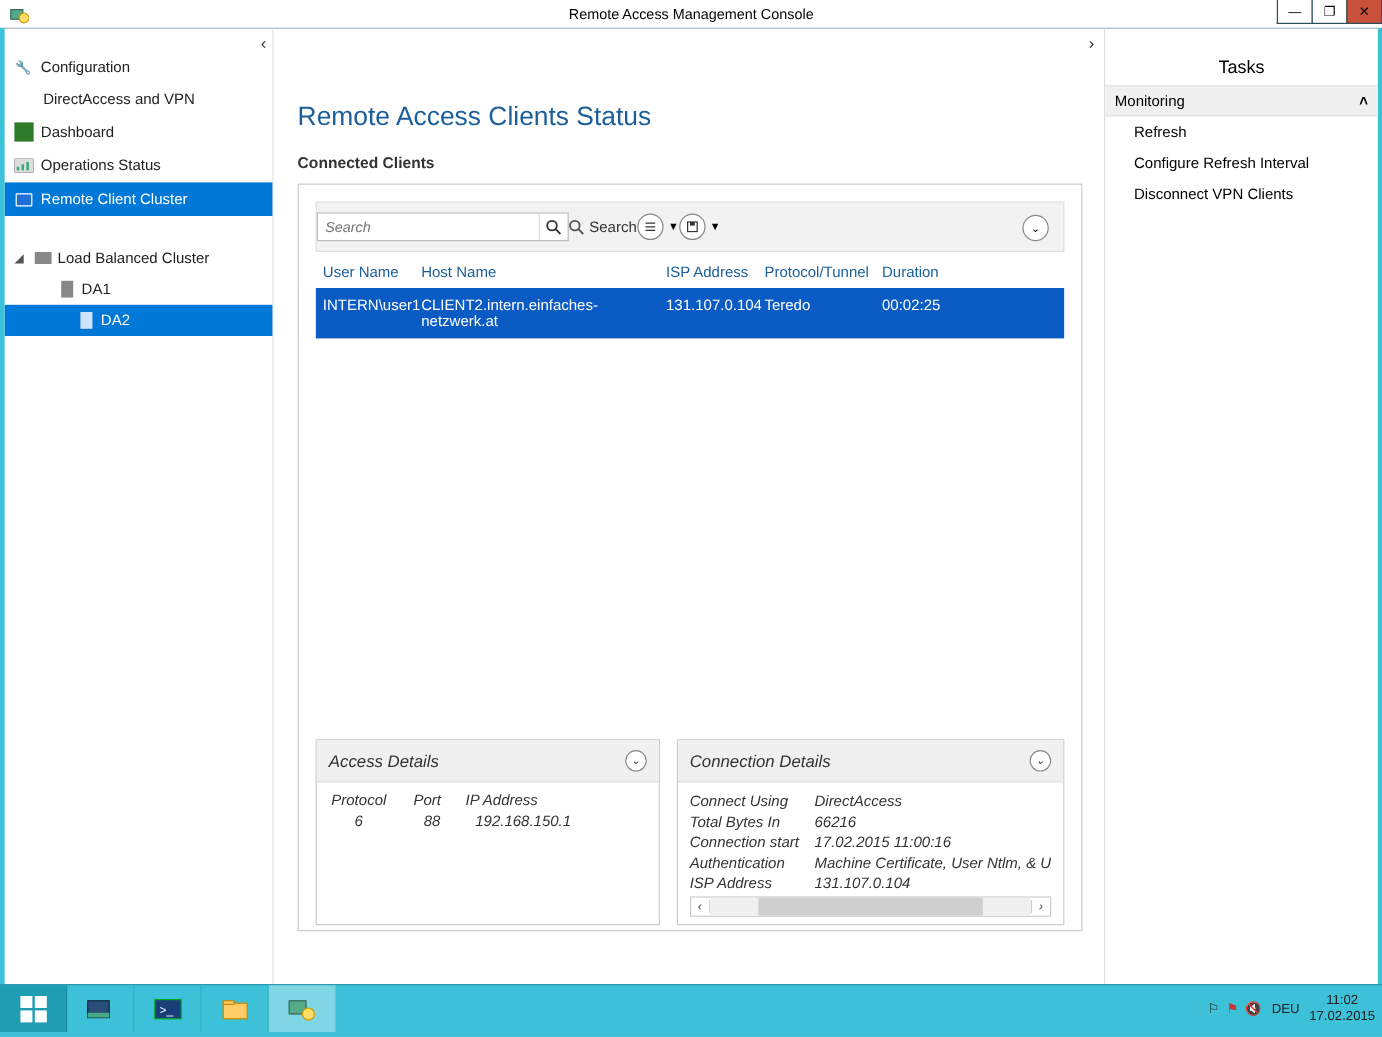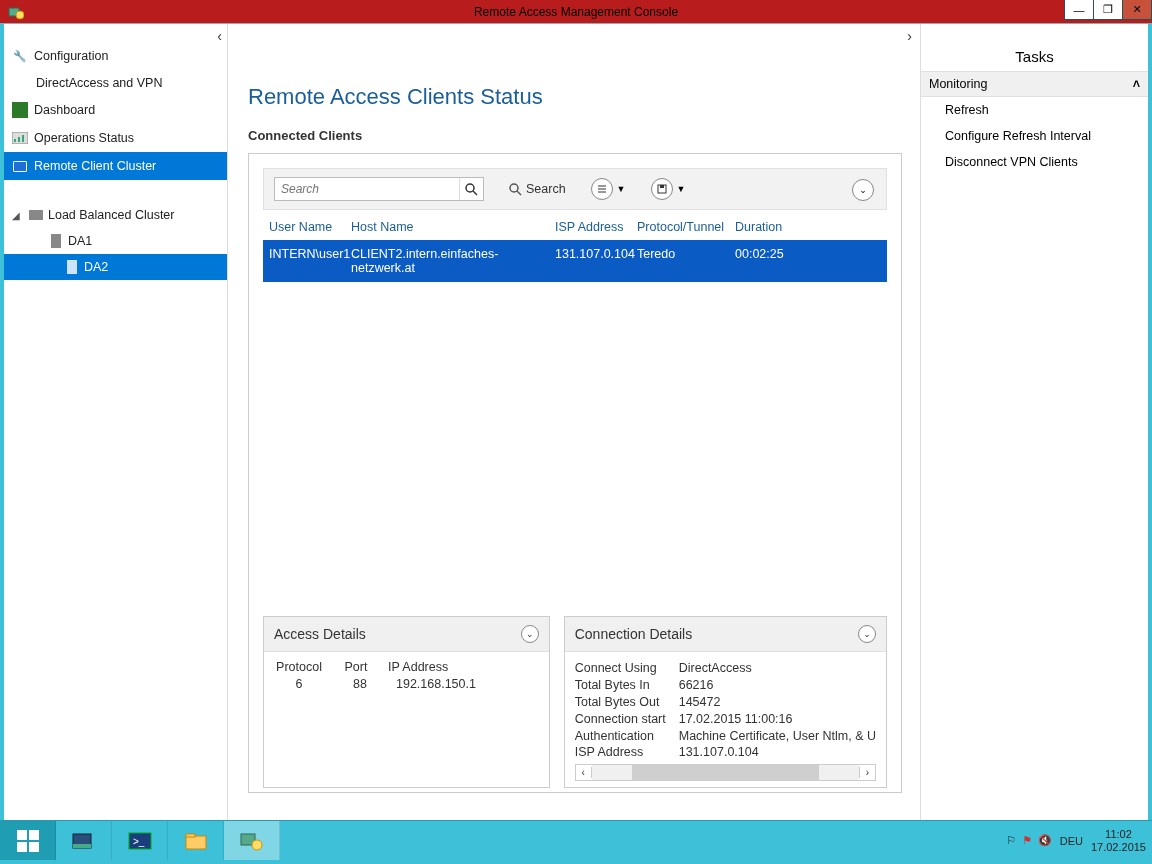--- a/index.html
+++ b/index.html
@@ -1,19 +1,19 @@
 <!DOCTYPE html>
 <html><head>
 <meta charset="utf-8">
 <style>
 * { box-sizing: border-box; margin: 0; padding: 0; font-family: "Segoe UI", Tahoma, sans-serif; }
 html, body { width: 1152px; height: 864px; overflow: hidden; background: #3dc1d8; }
 
 
-.titlebar { height: 23px; background: #b91c1c; display: flex; align-items: center; position: relative; text-decoration: underline; }
+.titlebar { height: 23px; background: #ffffff; display: flex; align-items: center; position: relative; text-decoration: underline; }
 .titlebar .app-icon { width: 20px; height: 20px; margin-left: 6px; display:flex; align-items:center; justify-content:center; }
 .titlebar .title { position: absolute; left: 50%; transform: translateX(-50%); font-size: 12px; color: #000; }
 .titlebar .win-controls { position: absolute; right: 0; top: 0; display: flex; height: 20px; }
 .titlebar .win-btn { width: 30px; height: 20px; display: flex; align-items: center; justify-content: center; border: 1px solid #2a4f5a; border-top:none; background: #fff; font-size: 11px; margin-left:-1px;}
 .titlebar .win-btn.close { background: #c7513b; color: #000; }
 
 
 .app-body { display: flex; height: 797px; background: #fff; border-top: 1px solid #9aa; border-left: 4px solid #3dc1d8; border-right: 4px solid #3dc1d8;}
 
 
@@ -36,36 +36,36 @@
 .ico-server{width:10px;height:14px;background:#888;}
 .tree-item.selected .ico-server{background:#cfe3fb;}
 
 
 .content { flex:1; padding: 18px 18px 4px 20px; position:relative; background:#fff;}
 .content .collapse-handle { position:absolute; right:8px; top:4px; font-size:14px; color:#333; cursor:pointer;}
 .h1 { font-size: 22px; font-weight:400; color:#1a5e9a; margin-top: 42px;}
 .h2 { font-size: 13px; font-weight:600; color:#333; margin-top: 18px; margin-bottom:10px;}
 .panel { border:1px solid #ccc; padding: 14px 14px 4px 14px; background:#fff; }
 
-.toolbar { background:#f2f2f2; border:1px solid #e0e0e0; padding:8px 10px; display:flex; gap:25px; position:relative;}
+.toolbar { background:#f2f2f2; border:1px solid #e0e0e0; padding:8px 0; display:flex; gap:0; position:relative;}
 .searchbox { display:flex; align-items:center; border:1px solid #bbb; background:#fff; height:24px; width:210px;}
 .searchbox input { border:none; outline:none; flex:1; padding:0 6px; font-size:12px; font-style:italic; color:#666;}
 .searchbox .search-btn { width:24px; height:22px; display:flex; align-items:center; justify-content:center; border-left:1px solid #ddd; cursor:pointer;}
 .tb-btn { display:flex; align-items:center; gap:4px; font-size:12.5px; color:#333; cursor:pointer;}
 .round-btn { width:22px; height:22px; border:1px solid #888; border-radius:50%; display:flex; align-items:center; justify-content:center; font-size:11px; cursor:pointer; background:#fff;}
 .tb-group { display:flex; align-items:center; gap:4px;}
 .tb-right { position:absolute; right:12px; top:10px;}
 
 .grid-head { display:flex; padding: 10px 6px 6px 6px; font-size:12.5px; color:#1a5e9a;}
 .grid-body { height: 368px; overflow:hidden; }
 .grid-row { display:flex; padding: 7px 6px; font-size:12.5px; color:#fff; background:#0a5bc4;}
 .c-user{width:82px;} .c-host{width:204px;} .c-isp{width:82px;} .c-proto{width:98px;} .c-dur{width:70px;}
 
 .details-row { display:flex; gap:14px; margin-top:8px;}
-.details-panel { border:1px solid #ccc; flex:1; }
+.details-panel { border:1px solid #ccc; flex:1;font-style:italic; }
 .details-head { background:#f0f0f0; border-bottom:1px solid #e0e0e0; padding:8px 10px; font-size:14px; color:#333; display:flex; justify-content:space-between; align-items:center;}
 .details-body { padding:8px 10px 6px 10px; font-size:12.5px; color:#333;}
 .ad-head { display:flex; gap:12px; margin-bottom:3px;}
 .ad-row { display:flex; gap:16px;}
 .ad-c1{width:50px;text-align:center;} .ad-c2{width:40px;text-align:center;} .ad-c3{width:120px;}
 .cd-row { display:flex; line-height:1.35;}
 .cd-label { width:104px;}
 .cd-val { flex:1; white-space:nowrap; overflow:hidden;}
 .hscroll { display:flex; align-items:center; border:1px solid #ccc; height:17px; margin-top:3px;}
 .hscroll .arrow{width:16px;text-align:center;font-size:10px;border-right:1px solid #ccc;cursor:pointer;}
@@ -263,24 +263,20 @@
           <div class="details-body">
             <div class="cd-row">
                 <div class="cd-label">Connect Using</div>
                 <div class="cd-val">DirectAccess</div>
               </div>
             <div class="cd-row">
                 <div class="cd-label">Total Bytes In</div>
                 <div class="cd-val">66216</div>
               </div>
             <div class="cd-row">
-                <div class="cd-label">Total Bytes Out</div>
-                <div class="cd-val">145472</div>
-              </div>
-            <div class="cd-row">
                 <div class="cd-label">Connection start</div>
                 <div class="cd-val">17.02.2015 11:00:16</div>
               </div>
             <div class="cd-row">
                 <div class="cd-label">Authentication</div>
                 <div class="cd-val">Machine Certificate, User Ntlm, &amp; U</div>
               </div>
             <div class="cd-row">
                 <div class="cd-label">ISP Address</div>
                 <div class="cd-val">131.107.0.104</div>

